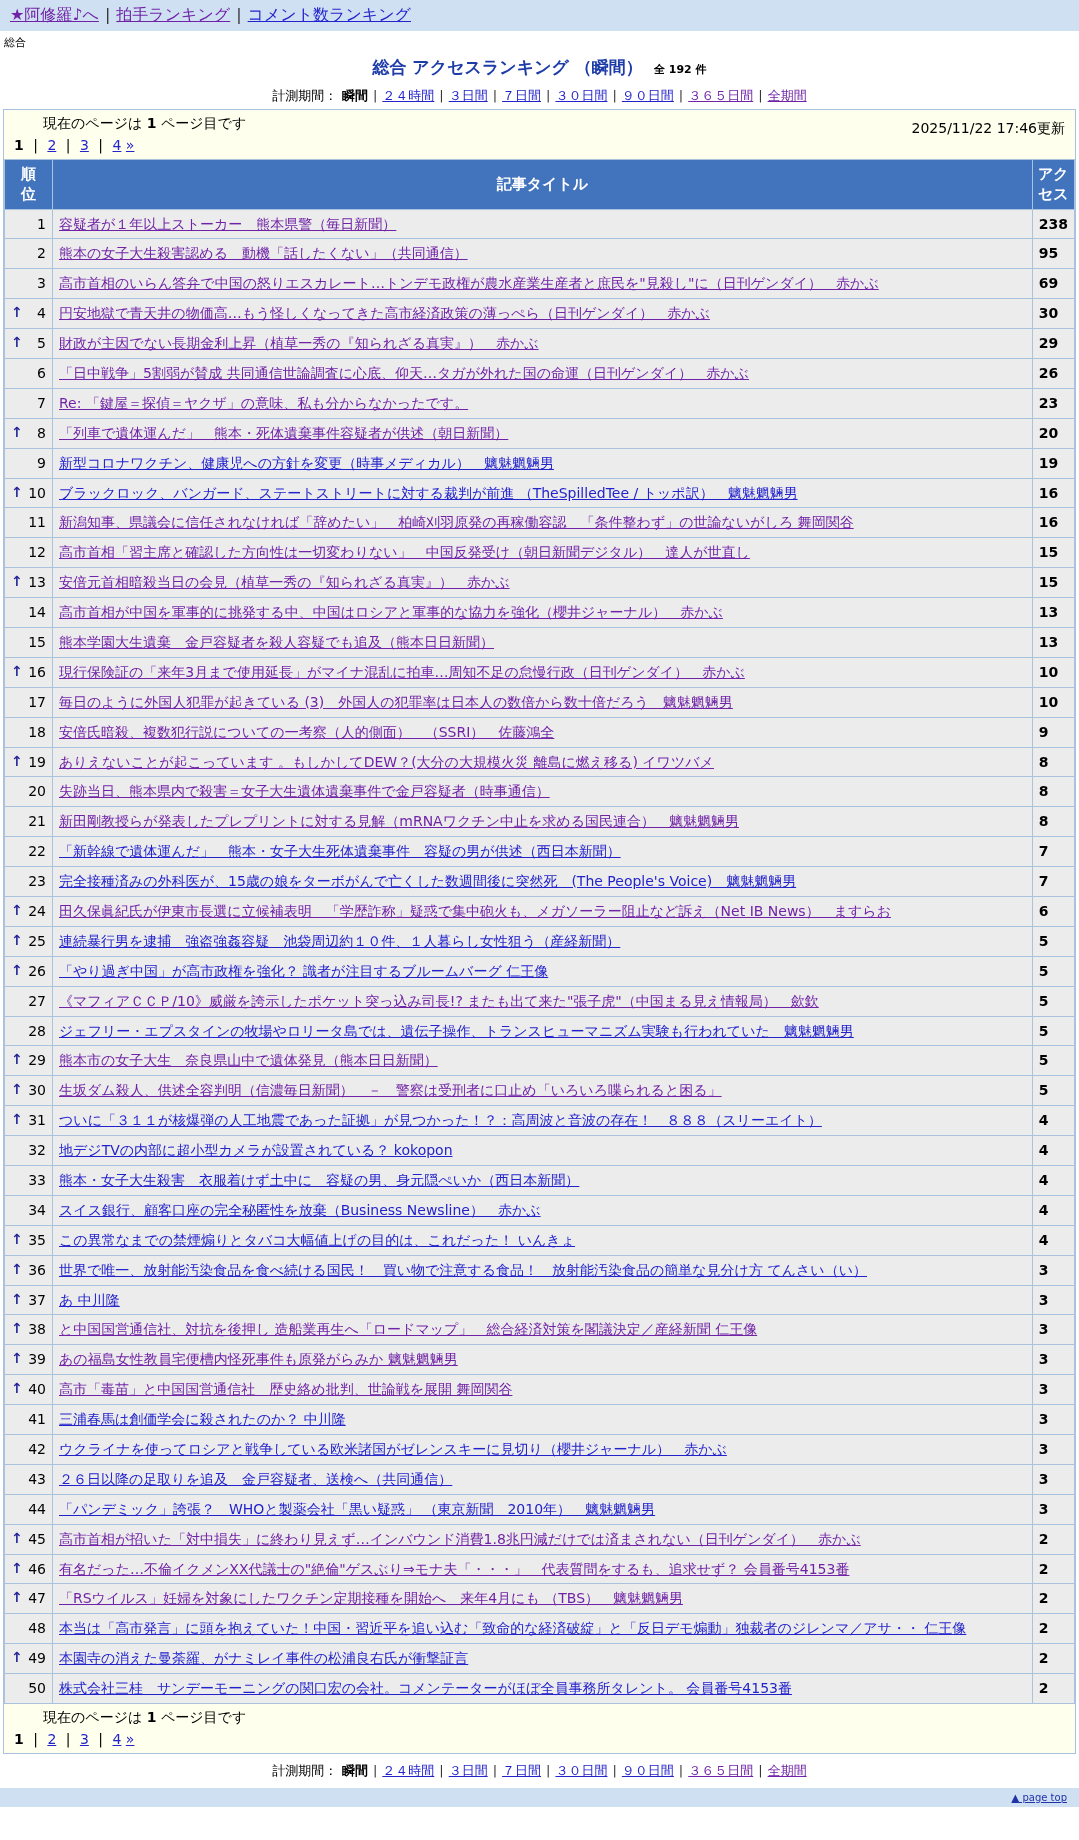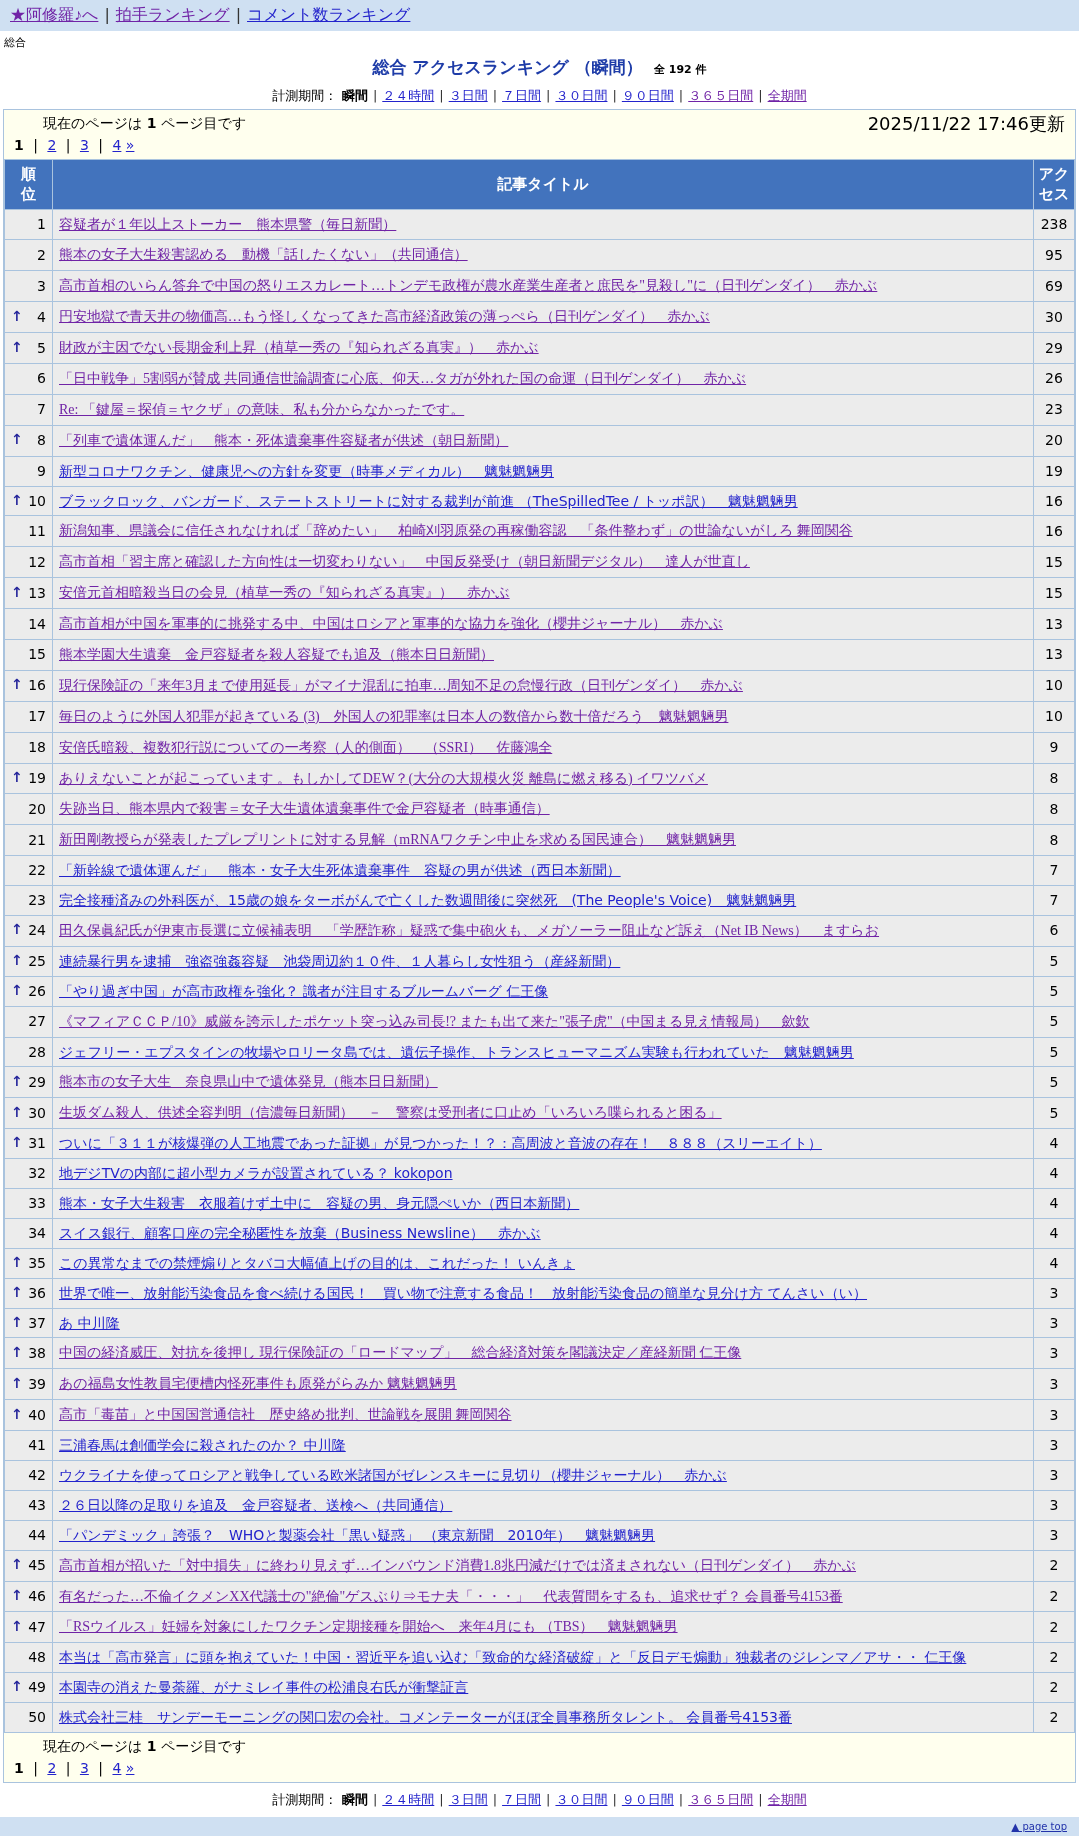--- a/index.html
+++ b/index.html
@@ -5,52 +5,52 @@
   :root{
     --link-blue:#2323cc; --link-visited:#7023a6; --band-bg:#cfe0f2;
     --ivory:#ffffee; --th-bg:#4273bd; --row-bg:#ececec; --row-border:#a9c3de;
     --title-blue:#1e3ca8; --arrow:#26269b; --text:#000;
   }
   *{box-sizing:border-box;}
   html,body{margin:0;padding:0;background:#fff;color:var(--text);
     font-family:"DejaVu Sans","Liberation Sans",sans-serif;}
   a{text-decoration:underline;cursor:pointer;}
   a.lnk{color:var(--link-blue);}
-  a.lnk.visited{color:var(--link-visited);font-family:Liberation Serif, serif;}
+  a.lnk.visited{color:var(--link-visited);}
   .topnav{background:var(--band-bg);padding:5px 10px;font-size:16px;}
   .topnav .sep{color:#333;margin:0 6px;}
   .section-label{font-size:11px;font-weight:normal;padding:4px 4px 0 4px;}
   .page-title-line{text-align:center;margin-top:6px;}
   .page-title{color:var(--title-blue);font-weight:bold;font-size:17px;}
   .total-count{font-size:11px;color:#000;margin-left:6px;font-weight:bold;}
   .period-line{text-align:center;font-size:13px;margin:8px 0 4px 0;}
   .period-label{color:#000;}
   .period-current{font-weight:bold;}
   .period-line .sep{color:#333;margin:0 5px;}
   .container{margin:4px 3px 0 3px;border:1px solid var(--row-border);
     background:var(--ivory);}
   .info-line{position:relative;padding:5px 10px 2px 10px;font-size:14px;margin-left:29px;}
-  .info-line .updated{position:absolute;right:10px;top:2px;font-size:18px;text-align:right;}
+  .info-line .updated{position:absolute;right:10px;top:10px;font-size:14px;text-align:right;}
   .page-links{padding:2px 10px 6px 10px;font-size:14px;}
   .page-links .cur{font-weight:bold;}
   .page-links .sep{margin:0 5px;}
   table.rank{width:100%;border-collapse:collapse;background:var(--row-bg);
     border-top:1px solid var(--row-border);}
   table.rank th{background:var(--th-bg);color:#fff;font-weight:bold;
     font-size:15px;padding:4px 2px;border:1px solid var(--row-border);}
   th .vert{width:2.4em;margin:0 auto;line-height:1.35;}
   th.rank-h .vert{width:1.2em;}
   table.rank td{border:1px solid var(--row-border);padding:5px 6px;
     font-size:14px;line-height:1.35;vertical-align:middle;}
   td.rank-cell{width:48px;text-align:right;white-space:nowrap;
     padding-right:5px;color:#000;}
   td.rank-cell .up{float:left;font-weight:bold;color:var(--arrow);
     font-size:14px;line-height:1.2;}
   td.title-cell{text-align:left;}
-  td.access-cell{width:36px;text-align:center;}
+  td.access-cell{width:36px;text-align:left;font-weight:bold;}
   .bottom-period{text-align:center;font-size:13px;margin:8px 0;}
   .bottom-period .sep{color:#333;margin:0 5px;}
   .footer-band{background:var(--band-bg);text-align:right;
     padding:4px 12px;font-size:10px;margin-top:4px;}
   .footer-band a{color:#2233aa;}
 </style>
 </head>
 <body>
 
 <div class="topnav" id="topnav"><a class="lnk visited">★阿修羅♪へ</a><span class="sep">|</span><a class="lnk visited">拍手ランキング</a><span class="sep">|</span><a class="lnk">コメント数ランキング</a></div>
@@ -264,21 +264,21 @@
           <td class="title-cell"><a class="lnk">世界で唯一、放射能汚染食品を食べ続ける国民！　買い物で注意する食品！　放射能汚染食品の簡単な見分け方 てんさい（い）</a></td>
           <td class="access-cell">3</td>
         </tr>
         <tr>
           <td class="rank-cell"><span class="up">↑</span>37</td>
           <td class="title-cell"><a class="lnk">あ 中川隆</a></td>
           <td class="access-cell">3</td>
         </tr>
         <tr>
           <td class="rank-cell"><span class="up">↑</span>38</td>
-          <td class="title-cell"><a class="lnk visited">中国の経済威圧、対抗を後押し 現行保険証の「ロードマップ」　総合経済対策を閣議決定／産経新聞 仁王像</a></td>
+          <td class="title-cell"><a class="lnk visited">と中国国営通信社、対抗を後押し 造船業再生へ「ロードマップ」　総合経済対策を閣議決定／産経新聞 仁王像</a></td>
           <td class="access-cell">3</td>
         </tr>
         <tr>
           <td class="rank-cell"><span class="up">↑</span>39</td>
           <td class="title-cell"><a class="lnk visited">あの福島女性教員宅便槽内怪死事件も原発がらみか 魑魅魍魎男</a></td>
           <td class="access-cell">3</td>
         </tr>
         <tr>
           <td class="rank-cell"><span class="up">↑</span>40</td>
           <td class="title-cell"><a class="lnk visited">高市「毒苗」と中国国営通信社　歴史絡め批判、世論戦を展開 舞岡関谷</a></td>

